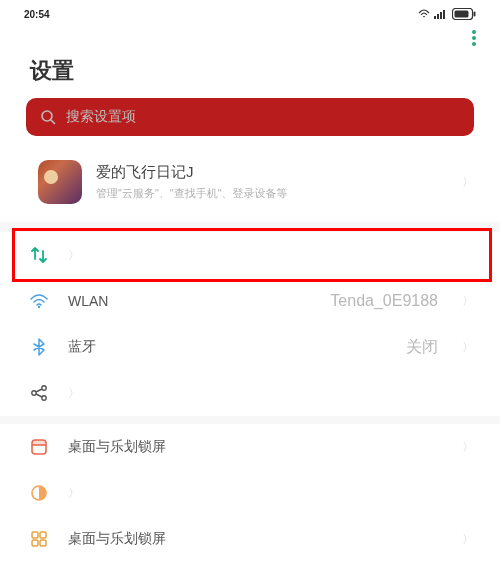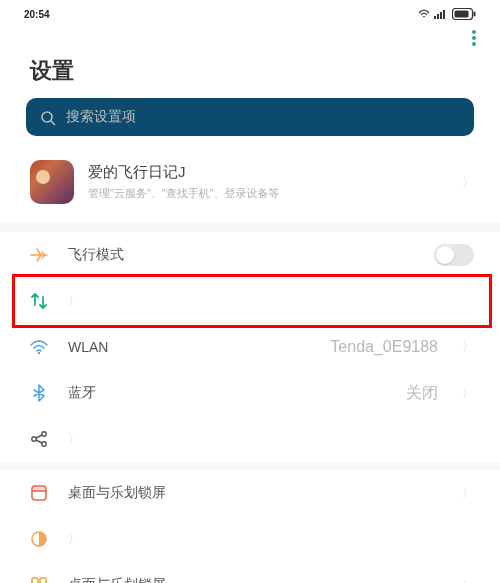--- a/index.html
+++ b/index.html
@@ -42,35 +42,35 @@
       width: 4px; height: 4px; border-radius: 50%; background: #2aa876;
     }
     .page-title {
       font-size: 22px;
       font-weight: 600;
       color: #333;
       padding: 10px 30px 12px 30px;
     }
     .search-box {
       margin: 0 26px 14px 26px;
-      background: #0c4a6e;
+      background: #b91c1c;
       border-radius: 10px;
       display: flex;
-      align-items: flex-end;
+      align-items: center;
       padding: 10px 14px;
       gap: 10px;
     }
     .search-box .search-ph {
       color: #bdbdbd;
       font-size: 14px;
     }
     .profile-row {
       display: flex;
       align-items: center;
-      padding: 10px 26px 18px 30px;
+      padding: 10px 26px 18px 38px;
       gap: 14px;
     }
     .avatar {
       width: 44px; height: 44px;
       border-radius: 10px;
       background: linear-gradient(135deg,#b04a2a 0%, #c96b4a 30%, #5a2e64 100%);
       position: relative;
       overflow: hidden;
     }
     .avatar::after {
@@ -182,29 +182,20 @@
     <div class="profile-name">爱的飞行日记J</div>
     <div class="profile-sub">管理"云服务"、"查找手机"、登录设备等</div>
   </div>
   <span class="chev">〉</span>
 </div>
 
 <div class="gap"></div>
 
 <div class="list">
 
-  <div class="row">
-    <div class="icon-slot">
-      <svg width="20" height="20" viewBox="0 0 20 20">
-          <path d="M2 10 L18 10 M12 10 L8 4 M12 10 L8 16 M16 10 L13 7 M16 10 L13 13" stroke="#f5a45b" stroke-width="1.6" fill="none" stroke-linecap="round"></path>
-        </svg>
-    </div>
-    <span class="label">飞行模式</span>
-    <div class="toggle"></div>
-  </div>
 
   <div class="row" style="position:relative;">
     <div class="highlight-box"></div>
     <div class="icon-slot">
       <svg width="20" height="20" viewBox="0 0 20 20">
           <path d="M6 3 L6 14 M6 3 L3 6 M6 3 L9 6 M14 17 L14 6 M14 17 L11 14 M14 17 L17 14" stroke="#16b188" stroke-width="1.8" fill="none" stroke-linecap="round"></path>
         </svg>
     </div>
     <span class="chev">〉</span>
   </div>

